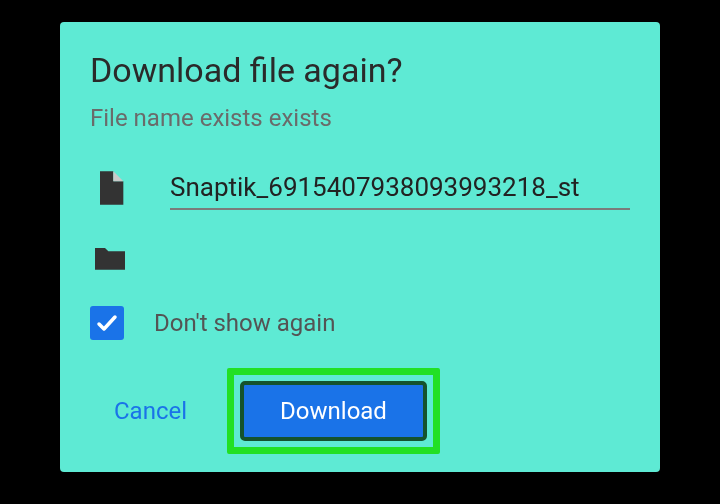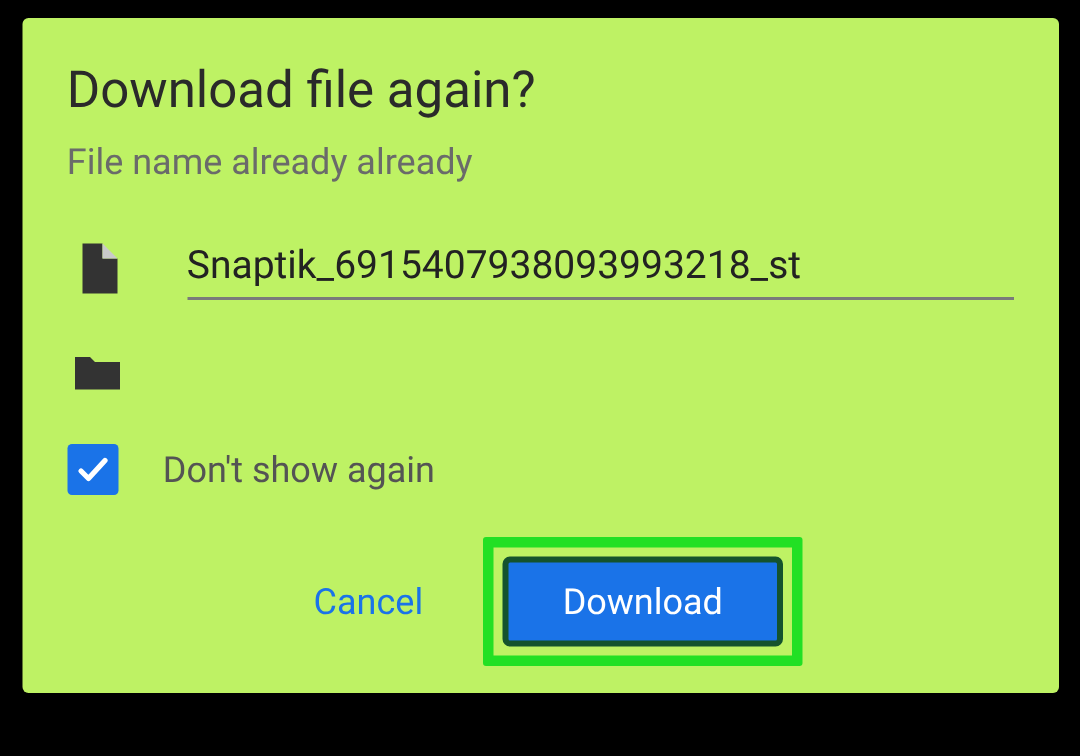--- a/index.html
+++ b/index.html
@@ -8,41 +8,40 @@
     width: 720px;
     height: 504px;
     background: #000;
     font-family: Roboto, "Helvetica Neue", Arial, sans-serif;
     display: flex;
     align-items: flex-start;
     justify-content: center;
     overflow: hidden;
   }
   .dialog {
-    background: #bef264;
-    width: 691px;
-    margin-top: 12px;
+    background: #5eead4;
+    width: 600px;
+    margin-top: 22px;
     border-radius: 4px;
     padding: 28px 30px 18px 30px;
     position: relative;
   }
   .dialog-title {
     font-size: 34px;
     color: #2a2a2a;
     font-weight: 400;
     margin: 0 0 14px 0;
   }
   .dialog-subtitle {
     font-size: 24px;
     color: #6a6b6a;
     margin: 0 0 36px 0;
   }
   .field-row {
     display: flex;
-    align-items: center;
     margin-bottom: 28px;
   }
   .field-icon {
     width: 40px;
     height: 40px;
     flex: 0 0 40px;
     margin-right: 40px;
     color: #333;
   }
   .field-input-wrap {
@@ -78,21 +77,21 @@
     margin-right: 30px;
     flex: 0 0 34px;
   }
   .checkbox svg { width: 24px; height: 24px; }
   .check-label {
     font-size: 24px;
     color: #545454;
   }
   .actions {
     display: flex;
-    justify-content: center;
+    justify-content: flex-start;
     align-items: center;
   }
   .btn-cancel {
     background: transparent;
     border: none;
     color: #1a73e8;
     font-size: 24px;
     padding: 14px 24px;
     margin-right: 16px;
     cursor: pointer;
@@ -114,21 +113,21 @@
     cursor: pointer;
     font-family: inherit;
   }
 </style>
 </head>
 <body>
 
 <div class="dialog">
 
   <h1 class="dialog-title">Download file again?</h1>
-  <p class="dialog-subtitle">File name already already</p>
+  <p class="dialog-subtitle">File name exists exists</p>
 
   <div class="field-row">
     <span class="field-icon">
       <svg viewBox="0 0 24 24" fill="currentColor">
           <path d="M6 2h8l6 6v14H6V2z M14 2v6h6" fill="#333"></path>
           <path d="M14 2v6h6" fill="#c9cac9"></path>
         </svg>
     </span>
     <div class="field-input-wrap">
       <input class="field-input" type="text" value="Snaptik_6915407938093993218_st" style="">

